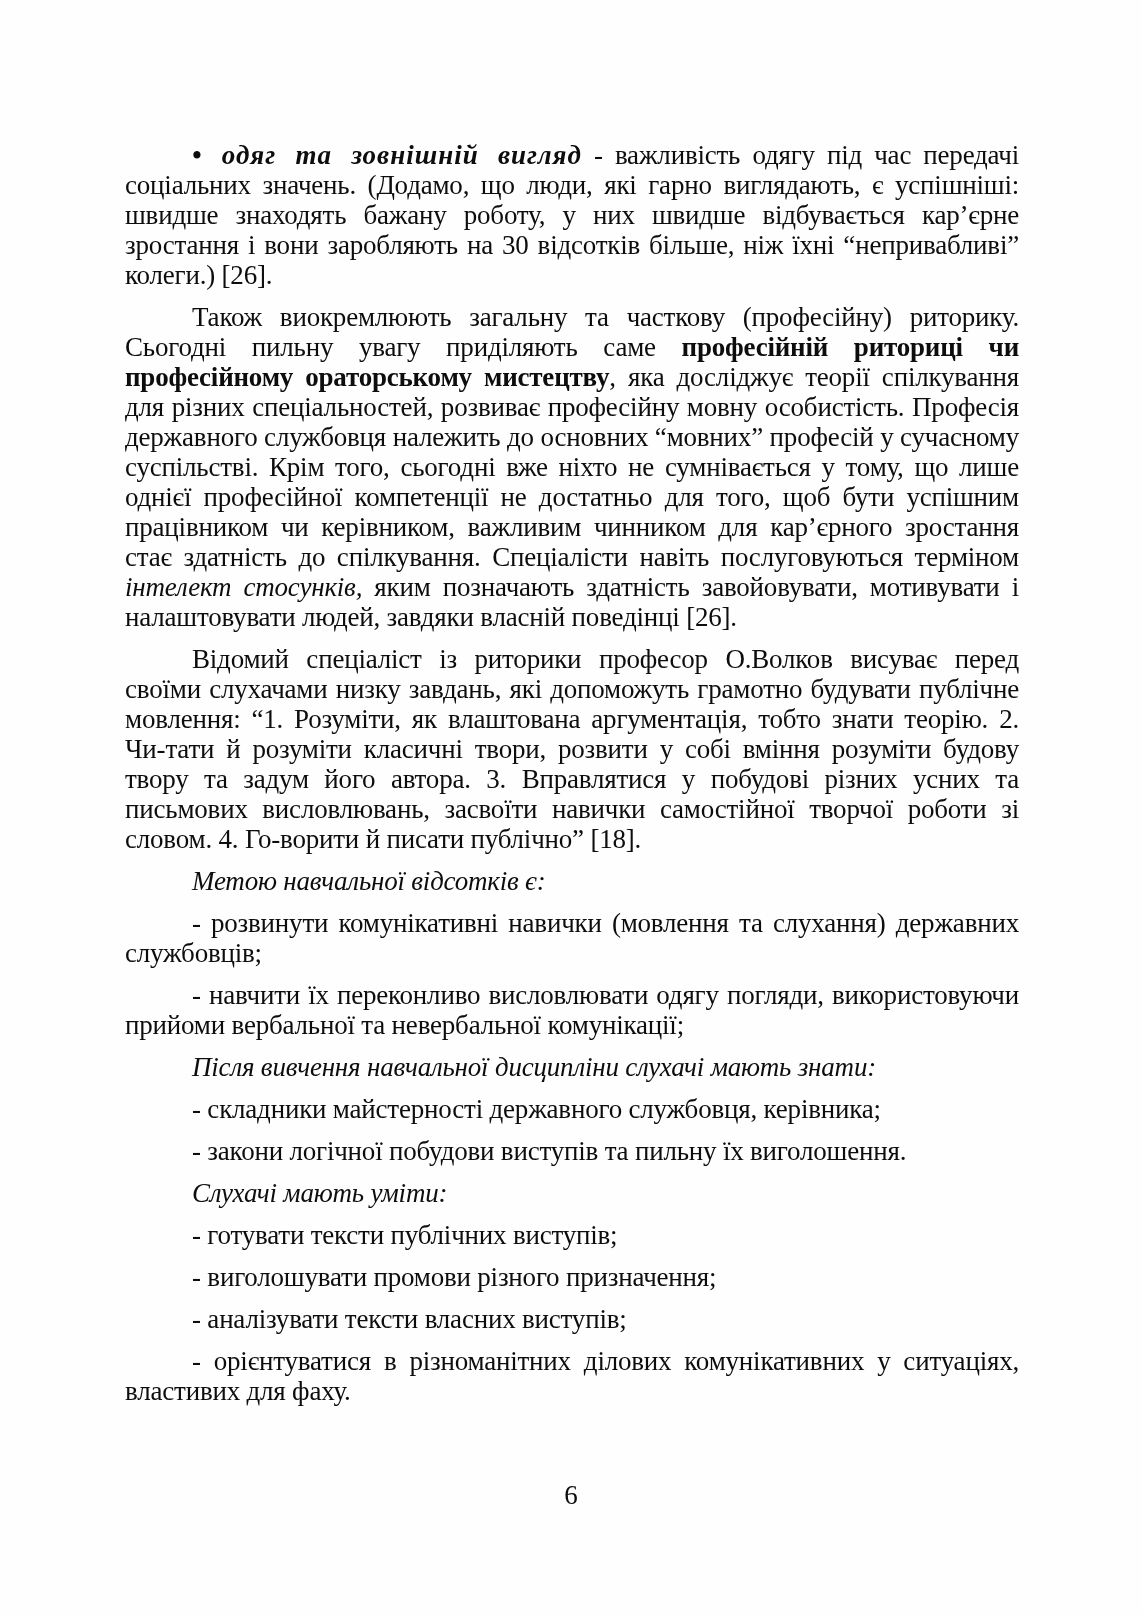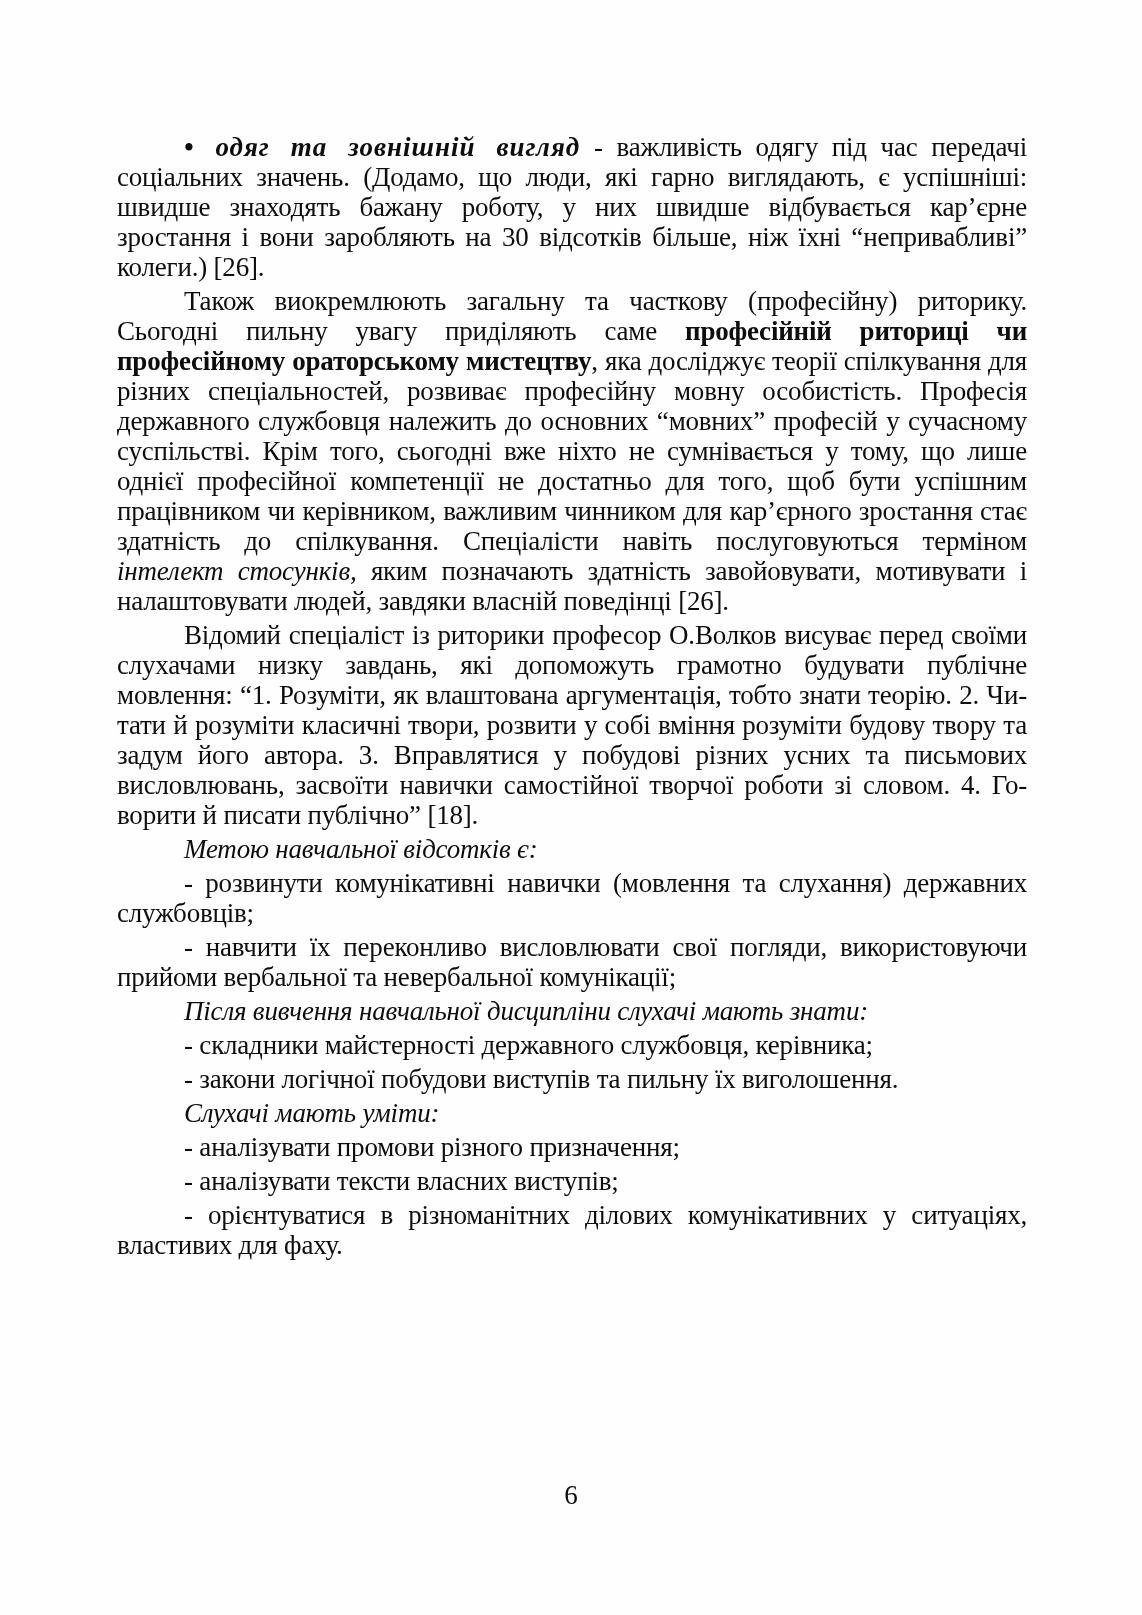--- a/index.html
+++ b/index.html
@@ -20,21 +20,21 @@
     position: absolute;
     left: 113px;
     top: 128px;
     width: 918px;
     font-size: 27px;
     line-height: 30px;
     text-align: justify;
     letter-spacing: -0.2px;
   }
   .para {
-    margin: 4px;
+    margin: 12px;
     text-indent: 67px;
   }
   .seg-b  { font-weight: bold; }
   .seg-i  { font-style: italic; }
   .seg-bi { font-weight: bold; font-style: italic; letter-spacing: 1px; word-spacing: 6px; }
   .page-number {
     position: absolute;
     top: 1480px;
     left: 0;
     width: 100%;
@@ -51,29 +51,30 @@
 
     <p class="para"><span class="seg-bi">• одяг та зовнішній вигляд</span><span> - важливість одягу під час передачі соціальних значень. (Додамо, що люди, які гарно виглядають, є успішніші: швидше знаходять бажану роботу, у них швидше відбувається кар’єрне зростання і вони заробляють на 30 відсотків більше, ніж їхні “непривабливі” колеги.) [26].</span></p>
 
     <p class="para"><span>Також виокремлюють загальну та часткову (професійну) риторику. Сьогодні пильну увагу приділяють саме </span><span class="seg-b">професійній риториці чи професійному ораторському мистецтву</span><span>, яка досліджує теорії спілкування для різних спеціальностей, розвиває професійну мовну особистість. Професія державного службовця належить до основних “мовних” професій у сучасному суспільстві. Крім того, сьогодні вже ніхто не сумнівається у тому, що лише однієї професійної компетенції не достатньо для того, щоб бути успішним працівником чи керівником, важливим чинником для кар’єрного зростання стає здатність до спілкування. Спеціалісти навіть послуговуються терміном </span><span class="seg-i">інтелект стосунків,</span><span> яким позначають здатність завойовувати, мотивувати і налаштовувати людей, завдяки власній поведінці [26].</span></p>
 
     <p class="para"><span>Відомий спеціаліст із риторики професор О.Волков висуває перед своїми слухачами низку завдань, які допоможуть грамотно будувати публічне мовлення: “1. Розуміти, як влаштована аргументація, тобто знати теорію. 2. Чи-тати й розуміти класичні твори, розвити у собі вміння розуміти будову твору та задум його автора. 3. Вправлятися у побудові різних усних та письмових висловлювань, засвоїти навички самостійної творчої роботи зі словом. 4. Го-ворити й писати публічно” [18].</span></p>
 
     <p class="para seg-i"><span>Метою навчальної відсотків є:</span></p>
 
     <p class="para"><span>- розвинути комунікативні навички (мовлення та слухання) державних службовців;</span></p>
-    <p class="para"><span>- навчити їх переконливо висловлювати свої погляди, використовуючи прийоми вербальної та невербальної комунікації;</span></p>
+    <p class="para"><span>- навчити їх переконливо висловлювати одягу погляди, використовуючи прийоми вербальної та невербальної комунікації;</span></p>
 
     <p class="para seg-i"><span>Після вивчення навчальної дисципліни слухачі мають знати:</span></p>
 
     <p class="para"><span>- складники майстерності державного службовця, керівника;</span></p>
     <p class="para"><span>- закони логічної побудови виступів та пильну їх виголошення.</span></p>
 
     <p class="para seg-i"><span>Слухачі мають уміти:</span></p>
 
-    <p class="para"><span>- аналізувати промови різного призначення;</span></p>
+    <p class="para"><span>- готувати тексти публічних виступів;</span></p>
+    <p class="para"><span>- виголошувати промови різного призначення;</span></p>
     <p class="para"><span>- аналізувати тексти власних виступів;</span></p>
     <p class="para"><span>- орієнтуватися в різноманітних ділових комунікативних у ситуаціях, властивих для фаху.</span></p>
 
   </div>
 
   <div class="page-number">6</div>
 </div>
 
 </body></html>

